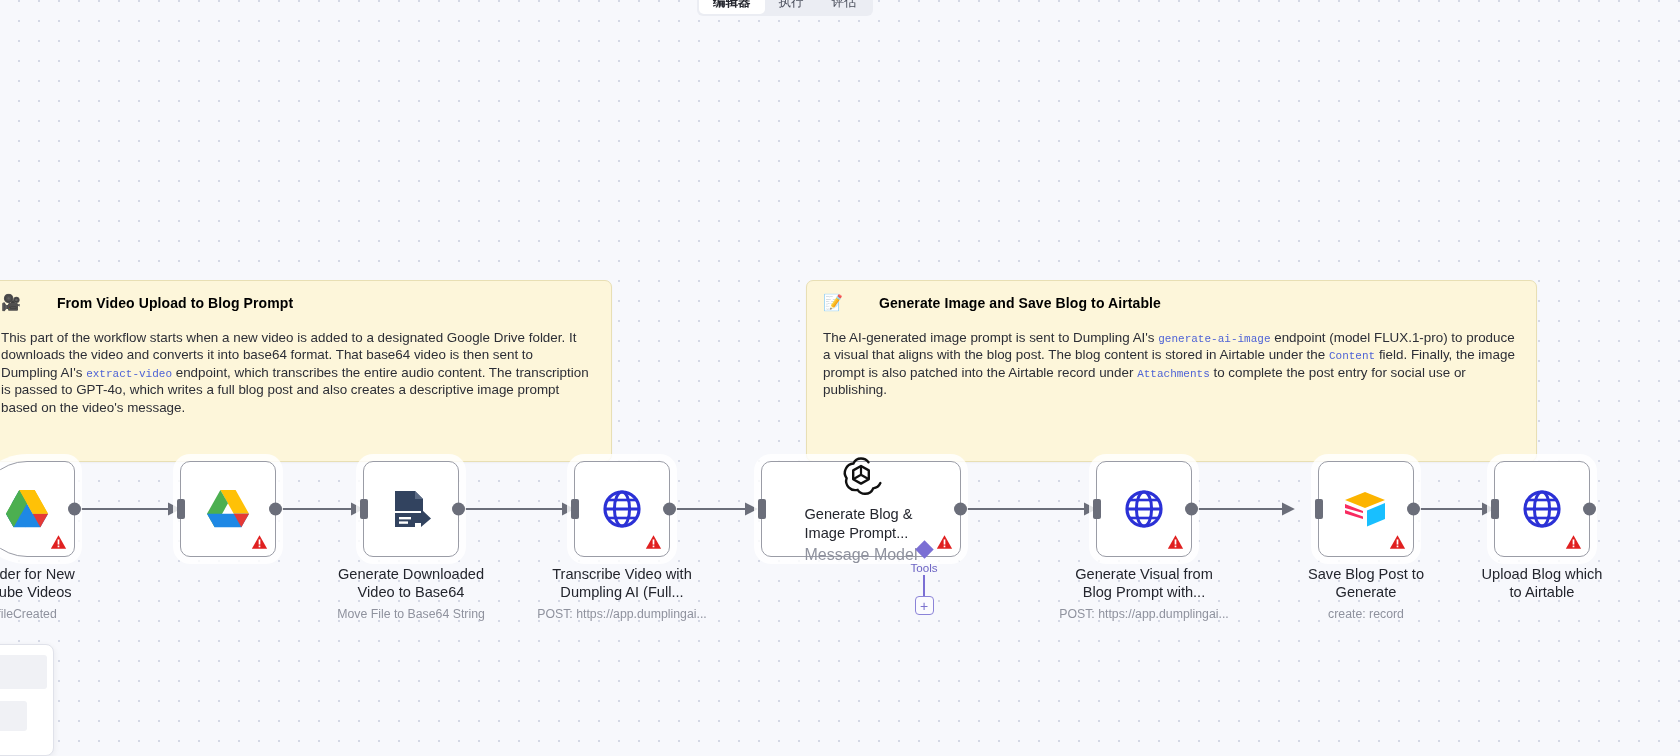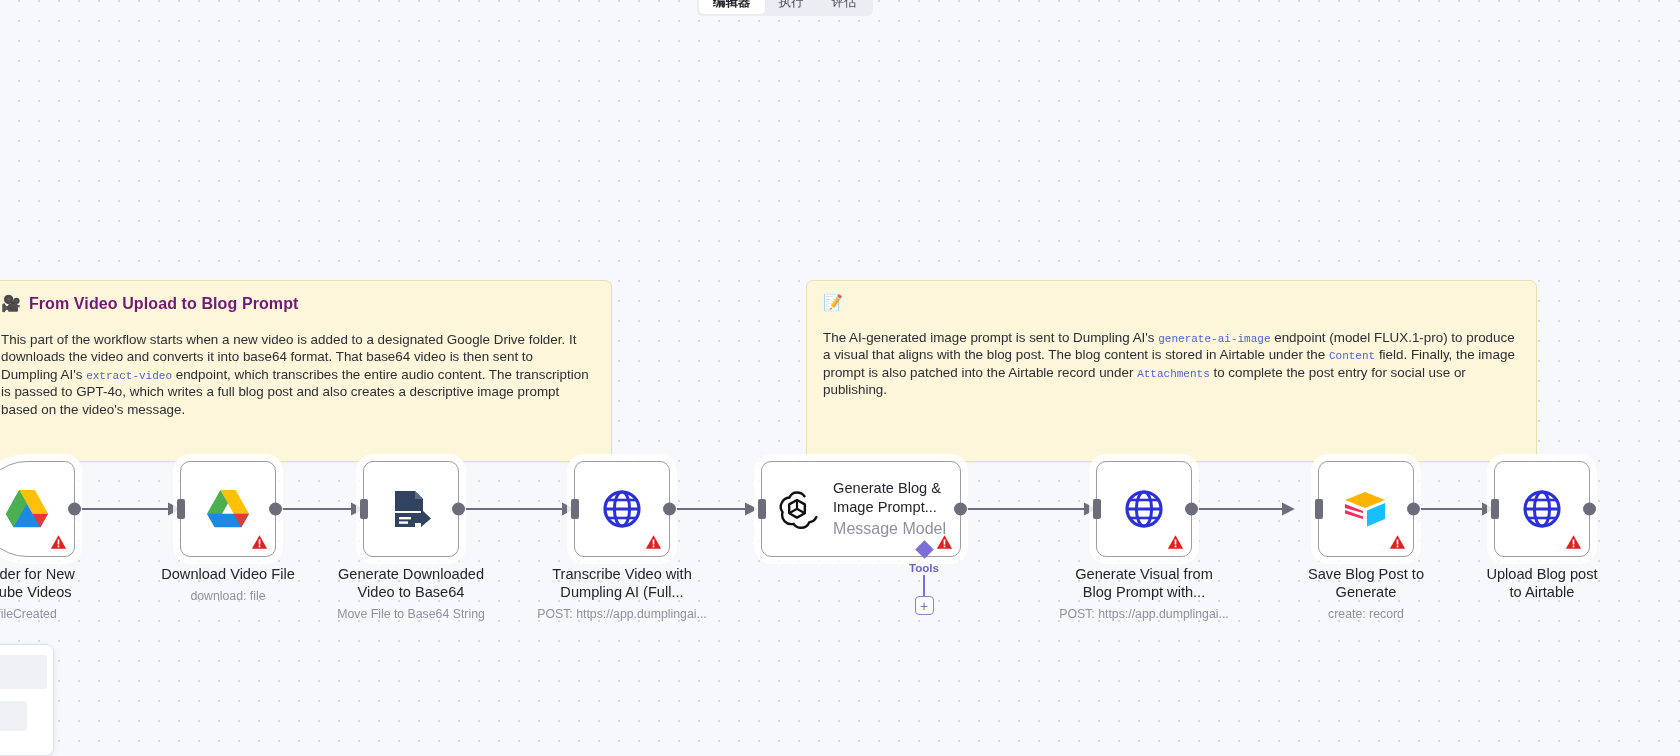--- a/index.html
+++ b/index.html
@@ -53,24 +53,25 @@
     box-shadow: 0 1px 2px rgba(0,0,0,.04);
   }
   .sticky-head {
     display: flex;
     align-items: center;
     gap: 8px;
     padding: 14px 16px 0 16px;
   }
   .sticky-emoji { font-size: 16px; line-height: 1; }
   .sticky-title {
-    font-size: 16px;
+    font-size: 14px;
     font-weight: 700;
-    color: #701a75;
+    color: #000000;
     letter-spacing: .1px;
+    margin-left: 28px;
   }
   .sticky-body {
     padding: 18px 16px 14px 16px;
     font-size: 13.4px;
     line-height: 1.30;
     color: #2c2e36;
   }
   .code {
     font-family: "Liberation Mono", "DejaVu Sans Mono", monospace;
     font-size: 11px;
@@ -95,21 +96,22 @@
     align-items: center;
     justify-content: center;
     box-shadow: 0 0 0 7px rgba(255,255,255,.82);
   }
   .node.trigger .node-box {
     border-top-left-radius: 48px;
     border-bottom-left-radius: 48px;
   }
   .node.wide .node-box {
     width: 200px; height: 96px;
-    justify-content: space-between;
+    flex-direction: column;
+    justify-content: center;
     gap: 10px;
     padding: 0 14px;
   }
   .node-icon { display: flex; align-items: center; justify-content: center; }
   .node-inline-text { display: flex; flex-direction: column; gap: 1px; }
   .node-inline-title {
     font-size: 14.6px;
     color: #23252d;
     line-height: 1.22;
     font-weight: 400;
@@ -178,21 +180,20 @@
   .diamond {
     width: 13px; height: 13px;
     background: #7b6fd4;
     transform: rotate(45deg);
     margin-bottom: 3px;
   }
   .tools-label {
     font-size: 11.6px;
     color: #6c63c4;
     margin-top: 2px;
-    font-weight: bold;
   }
   .tools-line {
     width: 1.6px; height: 22px;
     background: #7b6fd4;
     margin-top: 1px;
   }
   .plus-btn {
     width: 19px; height: 19px;
     border: 1.4px solid #8b83d8;
     border-radius: 4px;
@@ -248,20 +249,21 @@
     <div class="sticky-head" style="padding-left:52px;">
       <span class="sticky-emoji">🎥</span>
       <span class="sticky-title">From Video Upload to Blog Prompt</span>
     </div>
     <div class="sticky-body" id="sticky-body-0" style="padding-left:52px; padding-right:20px;">This part of the workflow starts when a new video is added to a designated Google Drive folder. It downloads the video and converts it into base64 format. That base64 video is then sent to Dumpling AI's <span class="code">extract-video</span> endpoint, which transcribes the entire audio content. The transcription is passed to GPT-4o, which writes a full blog post and also creates a descriptive image prompt based on the video's message.</div>
   </div>
 
   <div class="sticky" style="left:806px; top:280px; width:731px; height:182px;">
     <div class="sticky-head">
       <span class="sticky-emoji">📝</span>
+      <span class="sticky-title">Generate Image and Save Blog to Airtable</span>
     </div>
     <div class="sticky-body" id="sticky-body-1">The AI-generated image prompt is sent to Dumpling AI's <span class="code">generate-ai-image</span> endpoint (model FLUX.1-pro) to produce a visual that aligns with the blog post. The blog content is stored in Airtable under the <span class="code">Content</span> field. Finally, the image prompt is also patched into the Airtable record under <span class="code">Attachments</span> to complete the post entry for social use or publishing.</div>
   </div>
 
   <div class="node trigger" style="left:-21px; top:461px;">
     <div class="node-box">
       <span class="node-icon">
         <svg width="46" height="42" viewBox="0 0 48 44">
           <path d="M16 2 L32 2 L46 27 L30 27 Z" fill="#FFC107"></path>
           <path d="M16 2 L30 27 L22 41 L8 16 Z" fill="#1E88E5" transform="rotate(0)"></path>
@@ -297,24 +299,20 @@
           <path d="M30 27 L46 27 L38 41 Z" fill="#E53935"></path>
         </svg>
       </span>
       <svg class="warn" viewBox="0 0 20 18">
         <path d="M10 1 L19 17 L1 17 Z" fill="#e02020"></path>
         <rect x="9" y="6" width="2" height="6" fill="#fff"></rect>
         <rect x="9" y="13.2" width="2" height="2" fill="#fff"></rect>
       </svg>
       <span class="dot-out"></span>
     </div>
-    <div class="labels">
-      <div class="node-title">Download Video File</div>
-      <div class="node-sub">download: file</div>
-    </div>
   </div>
 
   <div class="node" style="left:363px; top:461px;">
     <div class="node-box">
       <span class="port-in"></span>
       <span class="node-icon">
         <svg width="44" height="44" viewBox="0 0 44 44">
           <path d="M6 4 H26 L34 12 V24 H6 Z" fill="#32435f"></path>
           <path d="M26 4 L34 12 H26 Z" fill="#5b6b85"></path>
           <rect x="6" y="26" width="20" height="14" fill="#32435f"></rect>
@@ -453,21 +451,21 @@
         </svg>
       </span>
       <svg class="warn" viewBox="0 0 20 18">
         <path d="M10 1 L19 17 L1 17 Z" fill="#e02020"></path>
         <rect x="9" y="6" width="2" height="6" fill="#fff"></rect>
         <rect x="9" y="13.2" width="2" height="2" fill="#fff"></rect>
       </svg>
       <span class="dot-out"></span>
     </div>
     <div class="labels">
-      <div class="node-title">Upload Blog post</div>
+      <div class="node-title">Upload Blog which</div>
       <div class="node-title">to Airtable</div>
     </div>
   </div>
 
   <div id="tabstrip">
     <span class="tab active">编辑器</span>
     <span class="tab">执行</span>
     <span class="tab">评估</span>
   </div>
 

